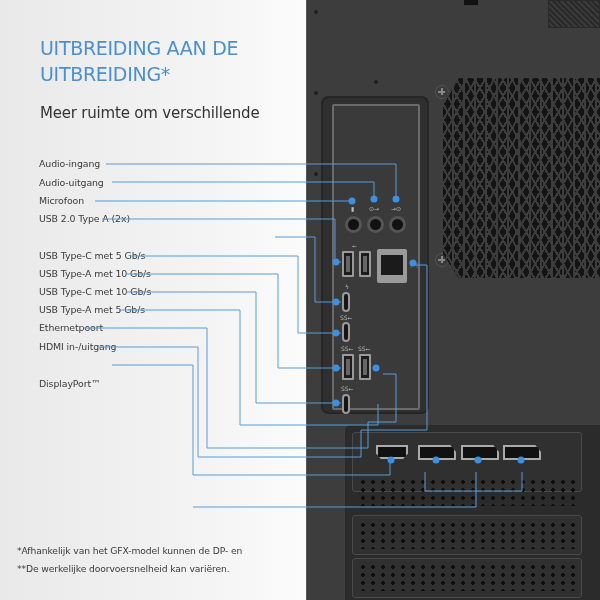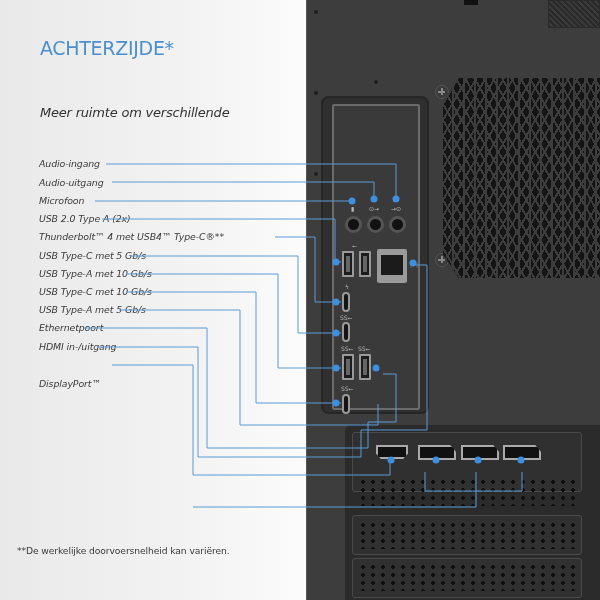--- a/index.html
+++ b/index.html
@@ -10,25 +10,25 @@
     font-family: "DejaVu Sans", "Liberation Sans", sans-serif;
   }
   .left-panel { position:absolute; left:0; top:0; width:305px; height:600px; }
   .title {
     position:absolute; left:40px; top:35px;
     font-size:19px; line-height:26px; color:#4a90d0;
     letter-spacing:-0.3px; font-weight:400; width:260px;
   }
   .subtitle {
     position:absolute; left:40px; top:103px;
-    font-size:13px; line-height:20px; color:#333; width:260px; letter-spacing:-0.2px;font-style:italic;
+    font-size:15px; line-height:20px; color:#333; width:260px; letter-spacing:-0.2px;
   }
   .label {
     position:absolute; left:39px; font-size:9.4px; color:#3a3a3a;
-    white-space:nowrap; line-height:12px; letter-spacing:-0.1px;font-style:italic;
+    white-space:nowrap; line-height:12px; letter-spacing:-0.1px;
   }
   .footnotes {
     position:absolute; left:17px; top:542px; font-size:9.2px; color:#3a3a3a; line-height:17.5px;
     letter-spacing:-0.1px;
   }
   
   .chassis {
     position:absolute; left:306px; top:0; width:294px; height:600px;
     background:#3d3d3e;
     border-left:1px solid #555;
@@ -89,40 +89,41 @@
     border:2px solid #aaa; clip-path:polygon(0 0,100% 0,100% 60%,85% 100%,15% 100%,0 60%); }
   .dp { position:absolute; width:38px; height:15px; background:#111;
     border:2px solid #aaa; clip-path:polygon(0 0,85% 0,100% 45%,100% 100%,0 100%); }
   svg.lines { position:absolute; left:0; top:0; width:600px; height:600px; pointer-events:none; }
 </style>
 </head>
 <body>
 
 <div class="left-panel">
   <div class="title">
-    <div>ACHTERZIJDE*</div>
+    <div>UITBREIDING AAN DE</div>
+    <div>UITBREIDING*</div>
   </div>
   <div class="subtitle">
     <div>Meer ruimte om verschillende</div>
   </div>
 
   <div class="label" style="top:158px">Audio-ingang</div>
   <div class="label" style="top:177px">Audio-uitgang</div>
   <div class="label" style="top:195px">Microfoon</div>
   <div class="label" style="top:213px">USB 2.0 Type A (2x)</div>
-  <div class="label" style="top:231px">Thunderbolt™ 4 met USB4™ Type-C®**</div>
   <div class="label" style="top:250px">USB Type-C met 5 Gb/s</div>
   <div class="label" style="top:268px">USB Type-A met 10 Gb/s</div>
   <div class="label" style="top:286px">USB Type-C met 10 Gb/s</div>
   <div class="label" style="top:304px">USB Type-A met 5 Gb/s</div>
   <div class="label" style="top:322px">Ethernetpoort</div>
   <div class="label" style="top:341px">HDMI in-/uitgang</div>
   <div class="label" style="top:378px">DisplayPort™</div>
 
   <div class="footnotes">
+    <div>*Afhankelijk van het GFX-model kunnen de DP- en</div>
     <div>**De werkelijke doorvoersnelheid kan variëren.</div>
   </div>
 </div>
 
 <div class="chassis"></div>
 <div class="top-notch"></div>
 <div class="top-vent"></div>
 <div class="dot" style="left:314px;top:10px"></div>
 <div class="dot" style="left:374px;top:80px"></div>
 <div class="dot" style="left:314px;top:91px"></div>

